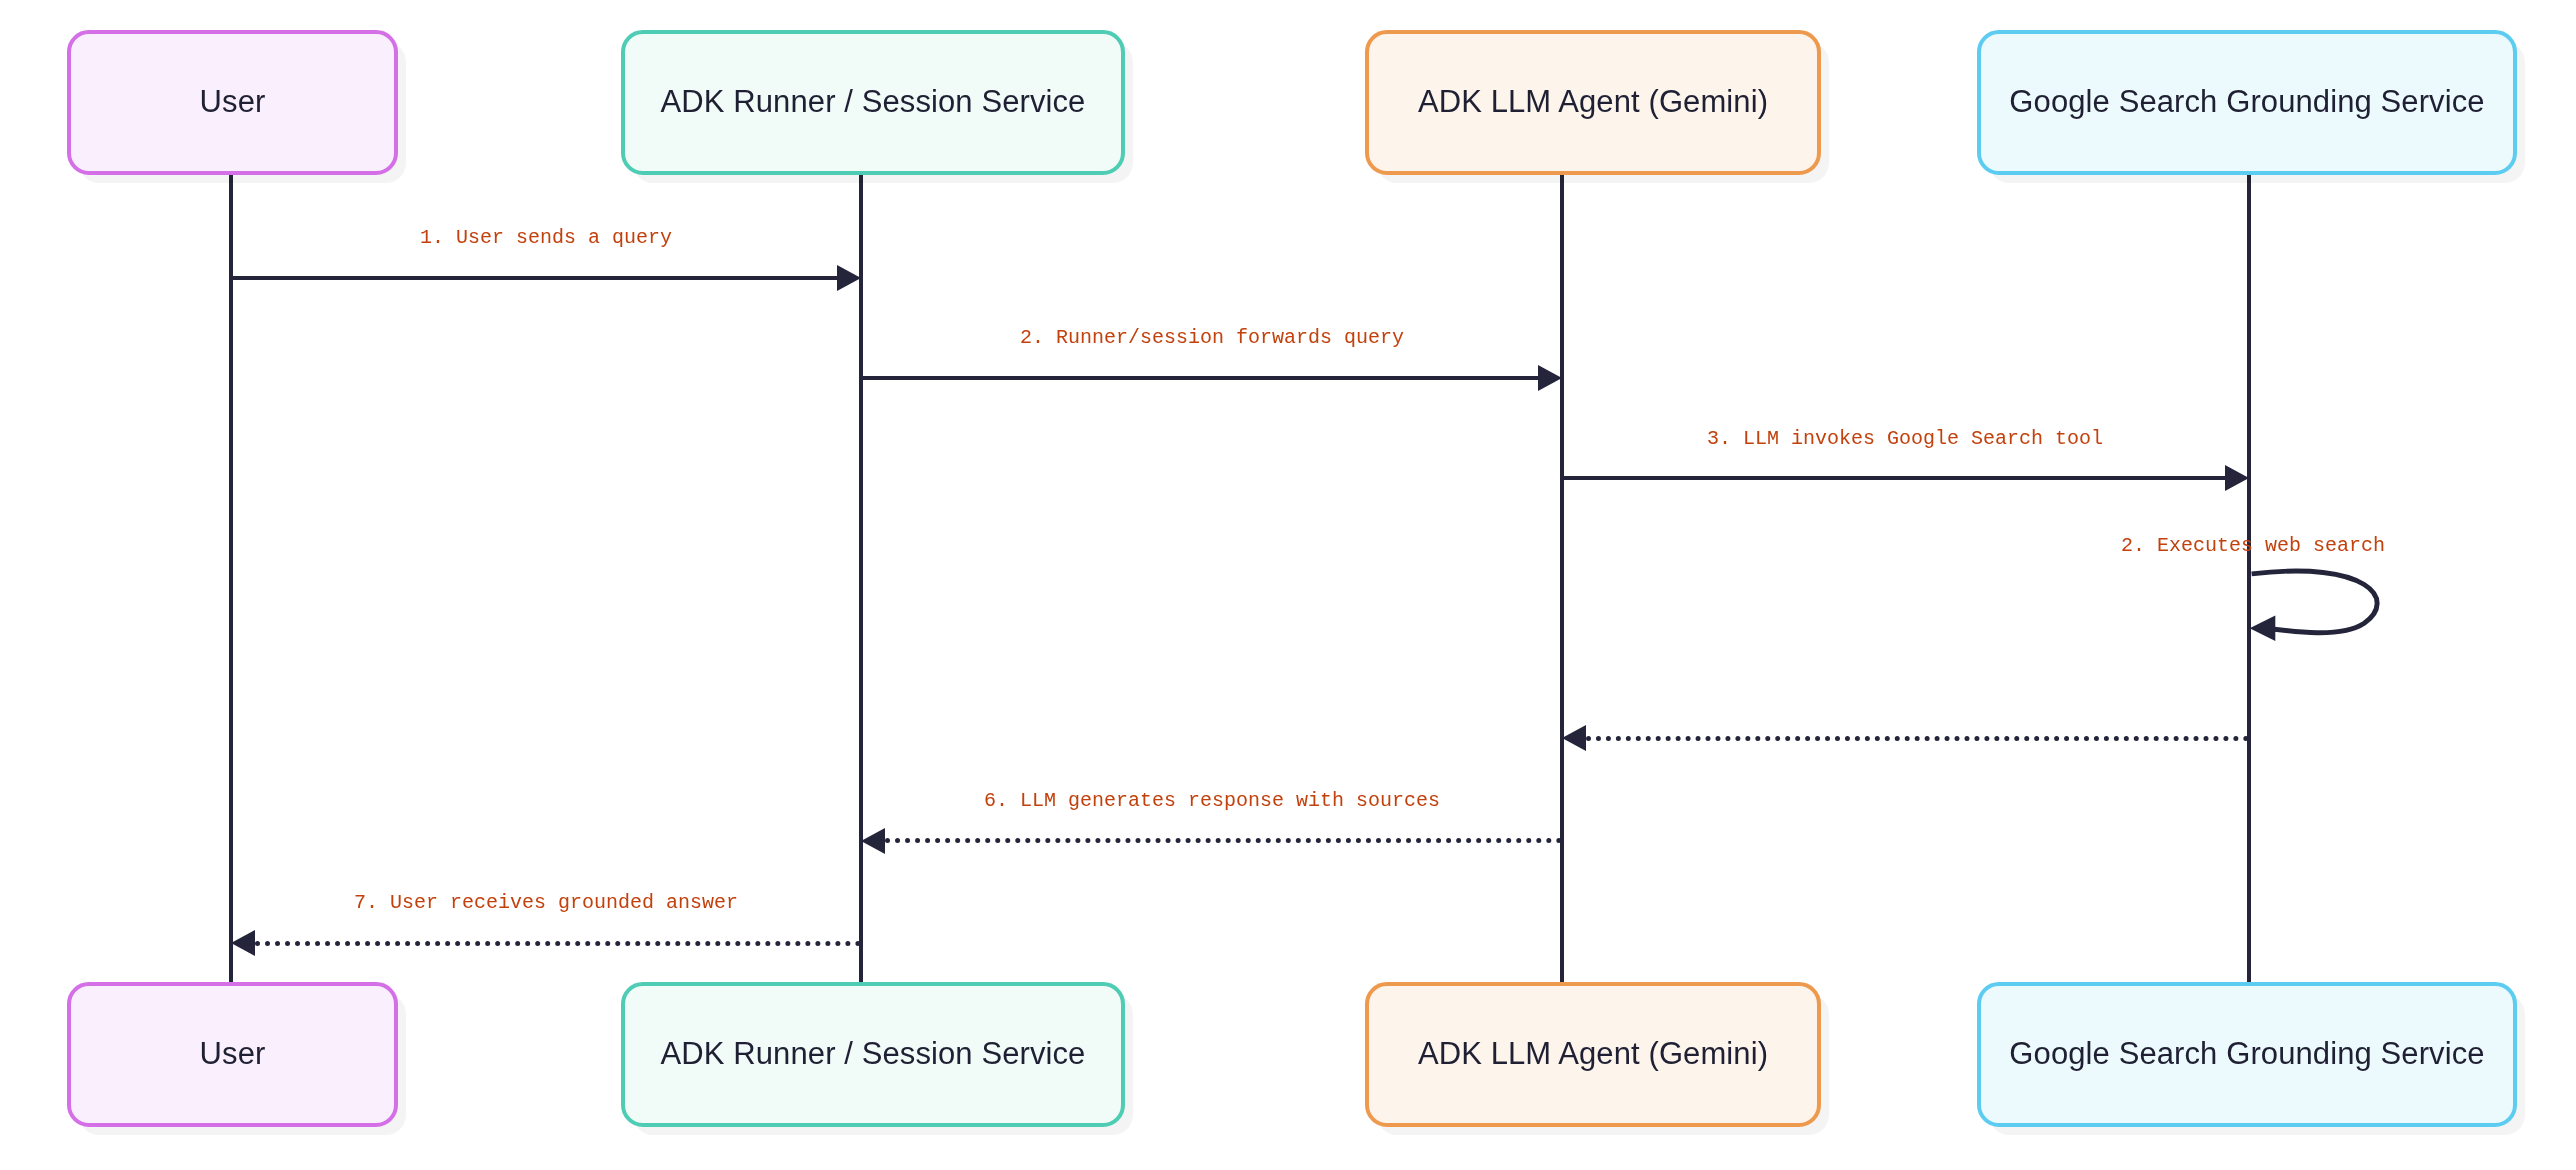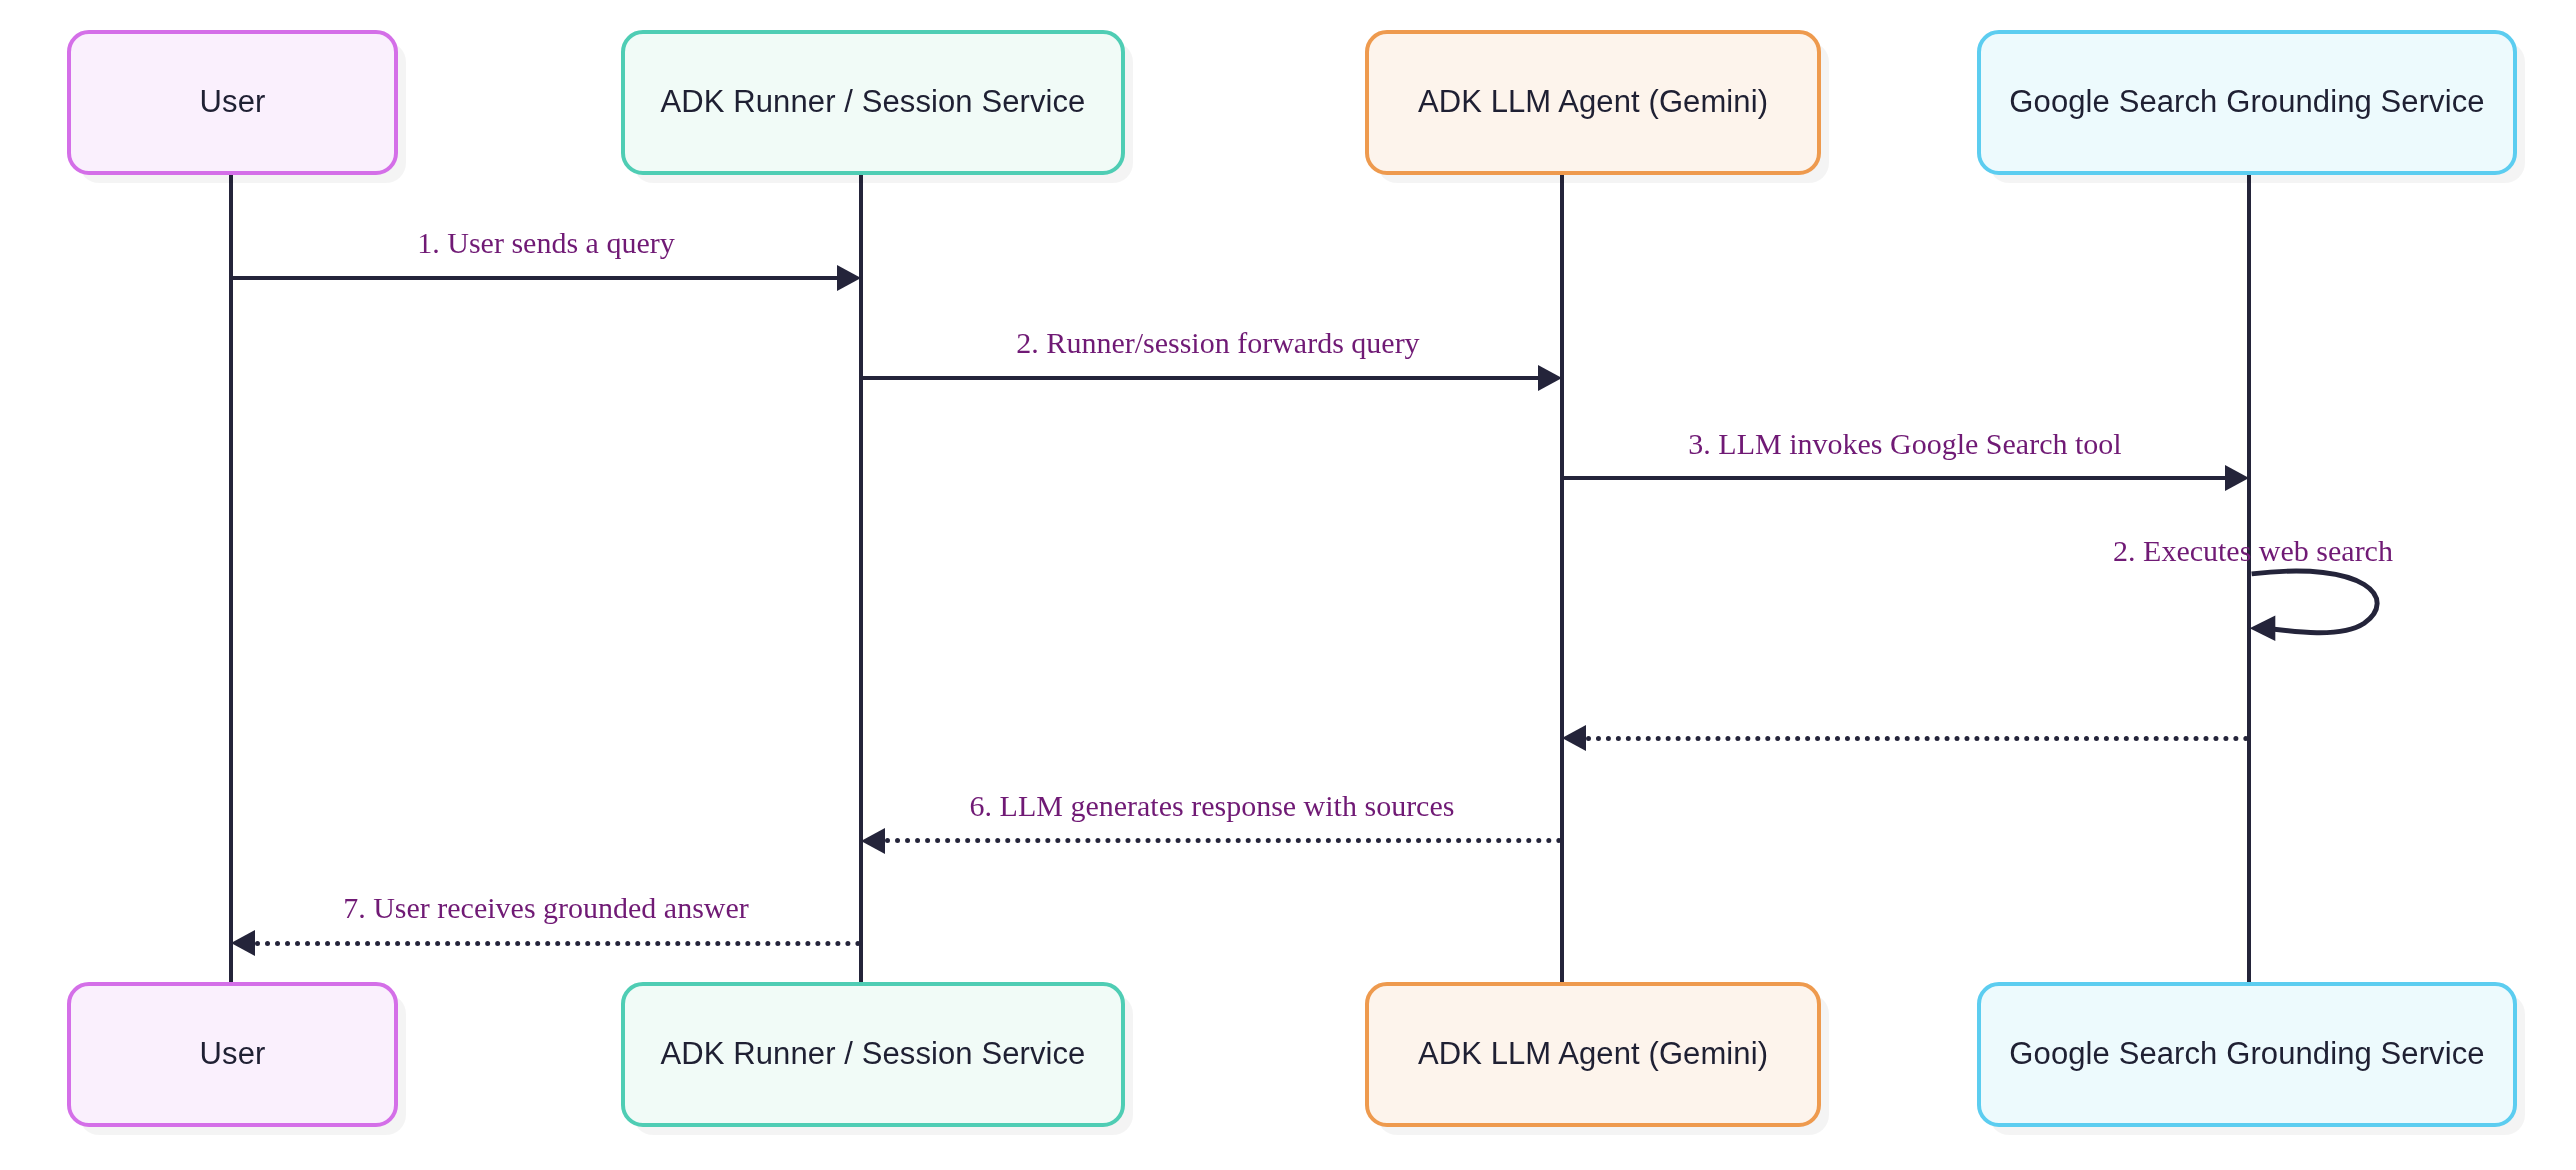--- a/index.html
+++ b/index.html
@@ -39,23 +39,23 @@
     letter-spacing: 0.1px;
   }
   .lifeline {
     position: absolute;
     width: 4px;
     background: #24243a;
     z-index: 1;
   }
   .msg-label {
     position: absolute;
-    font-size: 30px;
-    color: #701a75;
-    font-family: Liberation Serif, serif;
+    font-size: 20px;
+    color: #c2410c;
+    font-family: Liberation Mono, monospace;
     white-space: nowrap;
     transform: translateX(-50%);
     z-index: 6;
     line-height: 1;
   }
   .msg-line {
     position: absolute;
     height: 0;
     border-top: 4px solid #24243a;
     z-index: 4;
@@ -115,21 +115,21 @@
       <div class="participant-label">ADK LLM Agent (Gemini)</div>
     </div>
     <div class="participant-box" style="left: 1977px; width: 540px; top: 982px; height: 145px; border-color: rgb(92, 205, 240); background: rgb(237, 250, 253);">
       <div class="participant-label">Google Search Grounding Service</div>
     </div>
     <div class="msg-line" style="left: 231px; width: 606px; top: 276px;"></div>
     <div class="arrow-head right" style="top: 265px; left: 837px;"></div>
     <div class="msg-label" style="left: 546px; top: 228px;">1. User sends a query</div>
     <div class="msg-line" style="left: 861px; width: 677px; top: 376px;"></div>
     <div class="arrow-head right" style="top: 365px; left: 1538px;"></div>
-    <div class="msg-label" style="left: 1212px; top: 328px; margin-left: 6px;">2. Runner/session forwards query</div>
+    <div class="msg-label" style="left: 1212px; top: 328px;">2. Runner/session forwards query</div>
     <div class="msg-line" style="left: 1562px; width: 663px; top: 476px;"></div>
     <div class="arrow-head right" style="top: 465px; left: 2225px;"></div>
     <div class="msg-label" style="left: 1905px; top: 429px;">3. LLM invokes Google Search tool</div>
     <div class="self-loop" style="left: 2249px; top: 566px;">
       <svg width="179" height="79" viewBox="0 0 180 80">
         <path d="M 2 8 C 120 -6 150 34 116 58 C 92 74 40 66 10 62" fill="none" stroke="#24243a" stroke-width="5"></path>
         <polygon points="26,50 26,76 0,63" fill="#24243a"></polygon>
       </svg>
     </div>
     <div class="msg-label" style="left: 2253px; top: 536px;">2. Executes web search</div>

